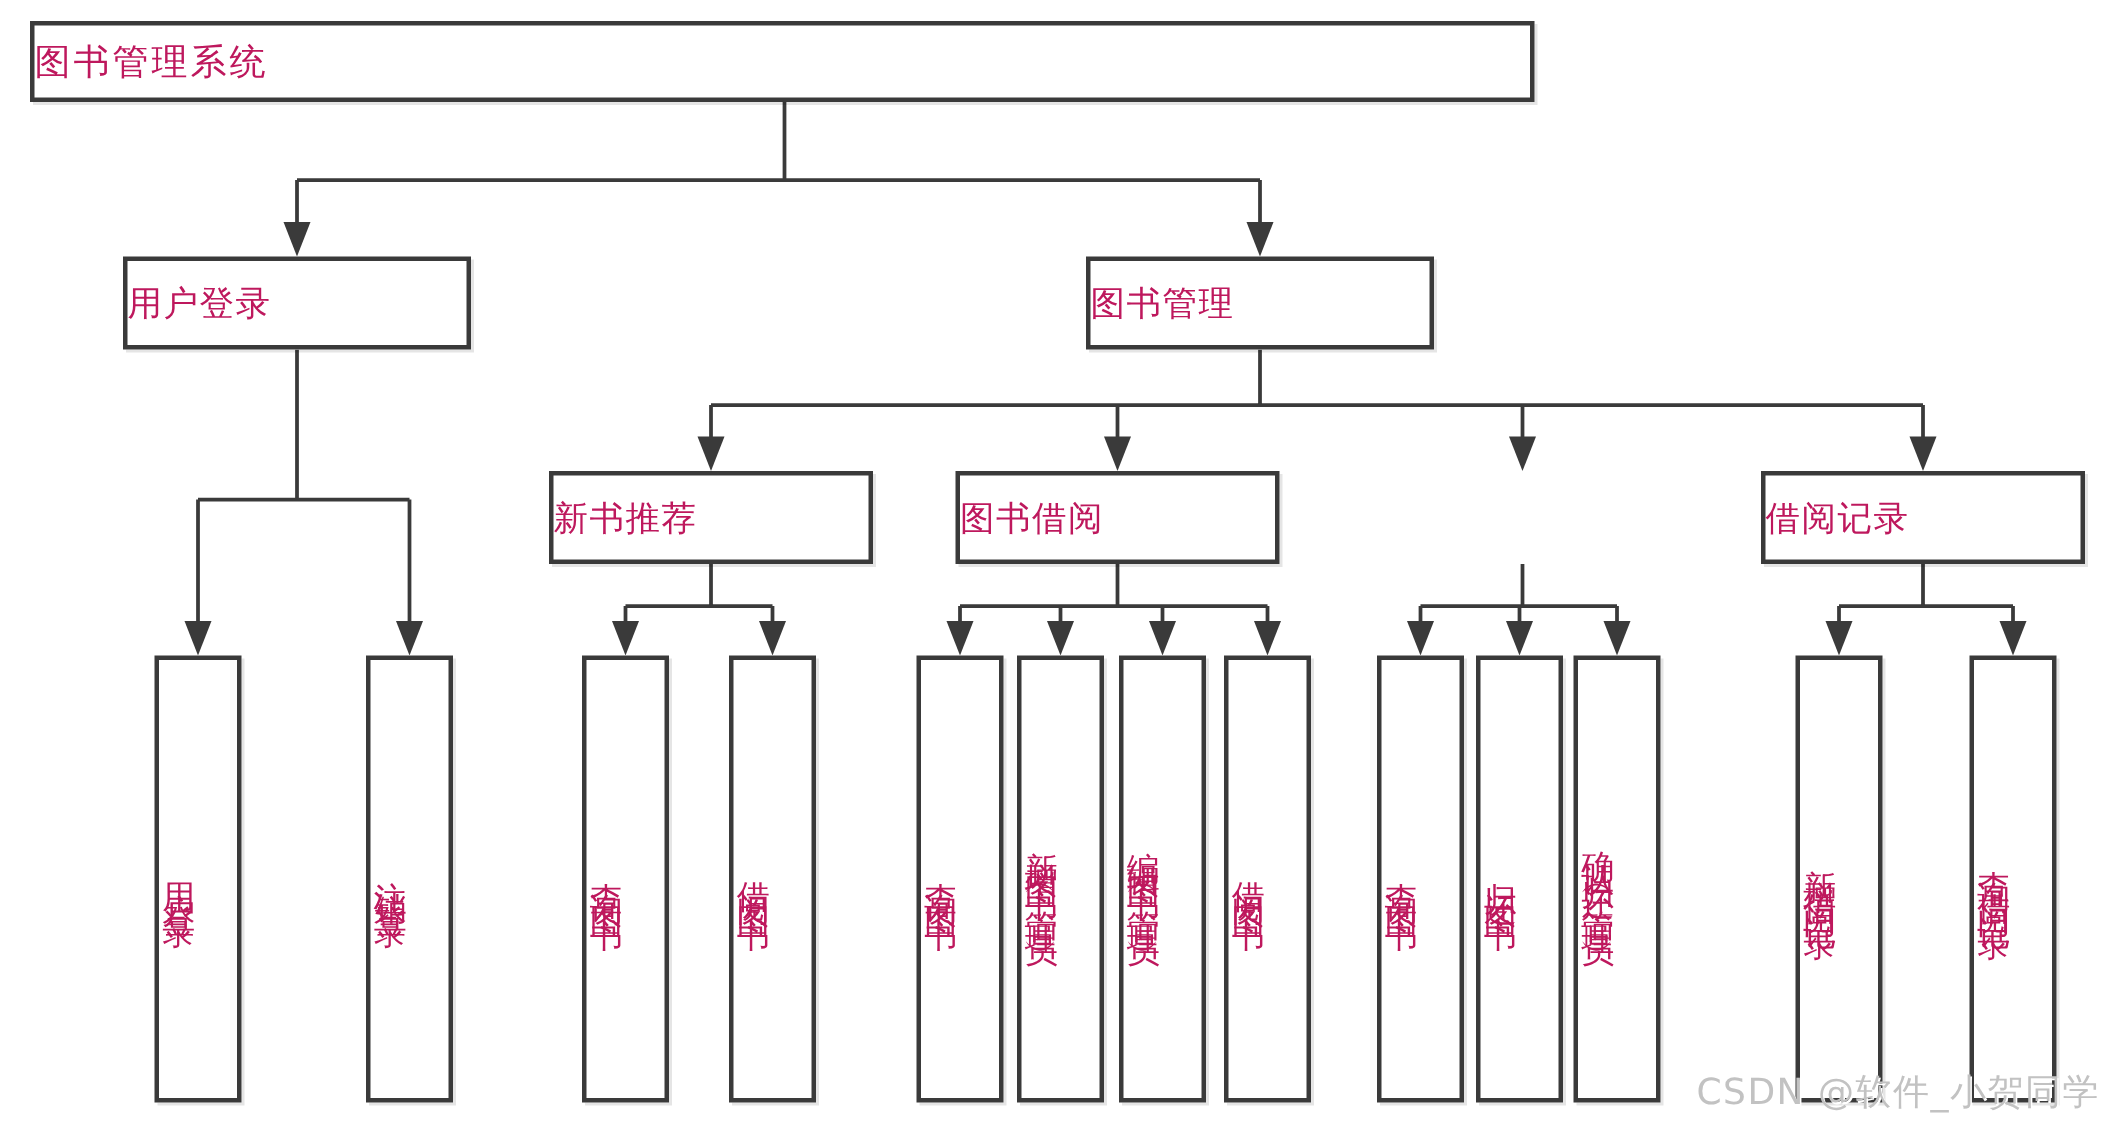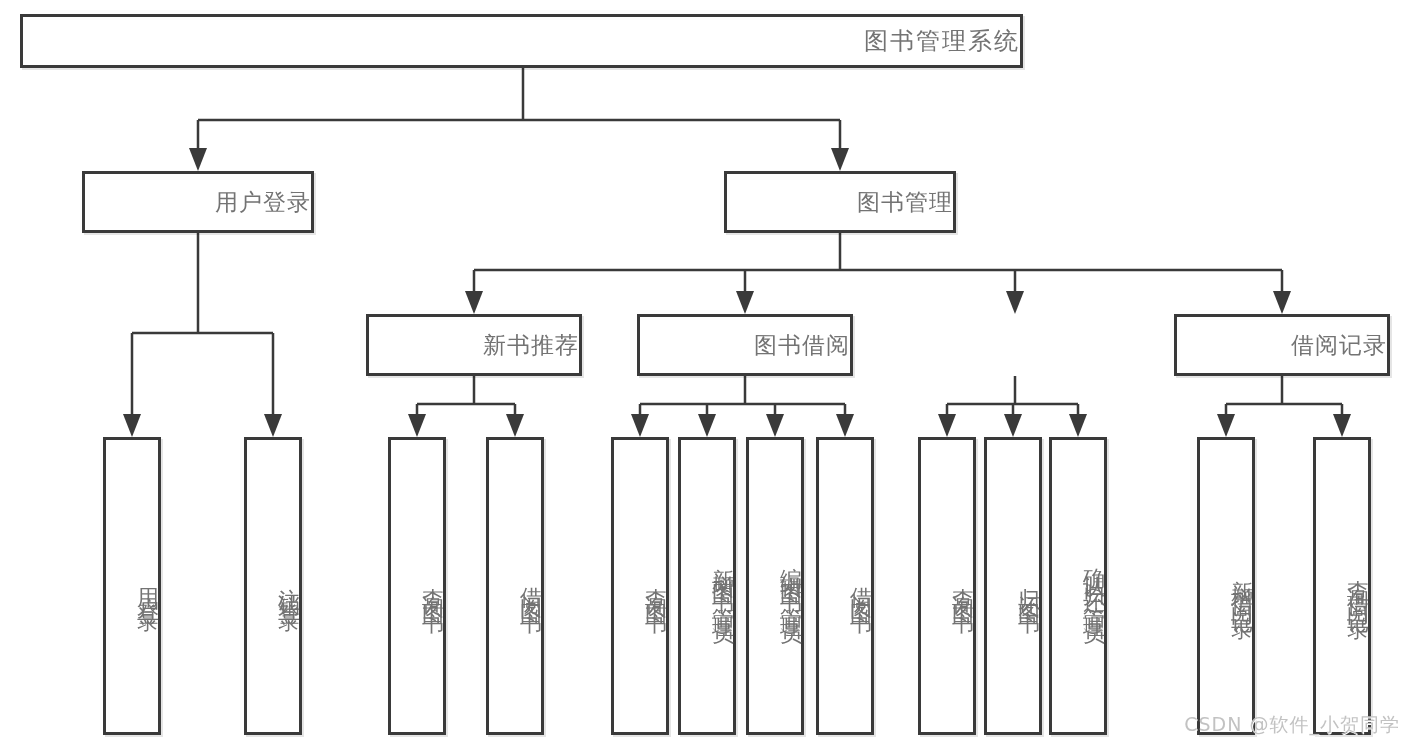--- a/index.html
+++ b/index.html
@@ -23,25 +23,24 @@
     height: 747px;
     pointer-events: none;
   }
   .node {
     position: absolute;
     box-sizing: border-box;
     background: #ffffff;
     border: 3px solid #3a3a3a;
     display: flex;
     align-items: center;
-    justify-content: flex-end;
-    color: #737373;
+    justify-content: flex-start;
+    color: #be185d;
     box-shadow: 2px 2px 0 rgba(0,0,0,0.10);
     z-index: 2;
-    font-family: Liberation Mono, monospace;
   }
   .h-label {
     font-size: 23px;
     letter-spacing: 1px;
     white-space: nowrap;
   }
   .root-label {
     font-size: 24px;
     letter-spacing: 2px;
     white-space: nowrap;
@@ -51,21 +50,21 @@
     text-orientation: mixed;
     font-size: 22px;
     letter-spacing: 8px;
     line-height: 1.1;
     white-space: nowrap;
   }
   .watermark {
     position: absolute;
     top: 712px;
     right: 5px;
-    font-size: 19px;
+    font-size: 24px;
     color: #c2c2c2;
     text-shadow: 1px 1px 0 #ffffff;
     letter-spacing: 1px;
     white-space: nowrap;
     z-index: 5;
   }
 </style>
 </head>
 <body>
 

